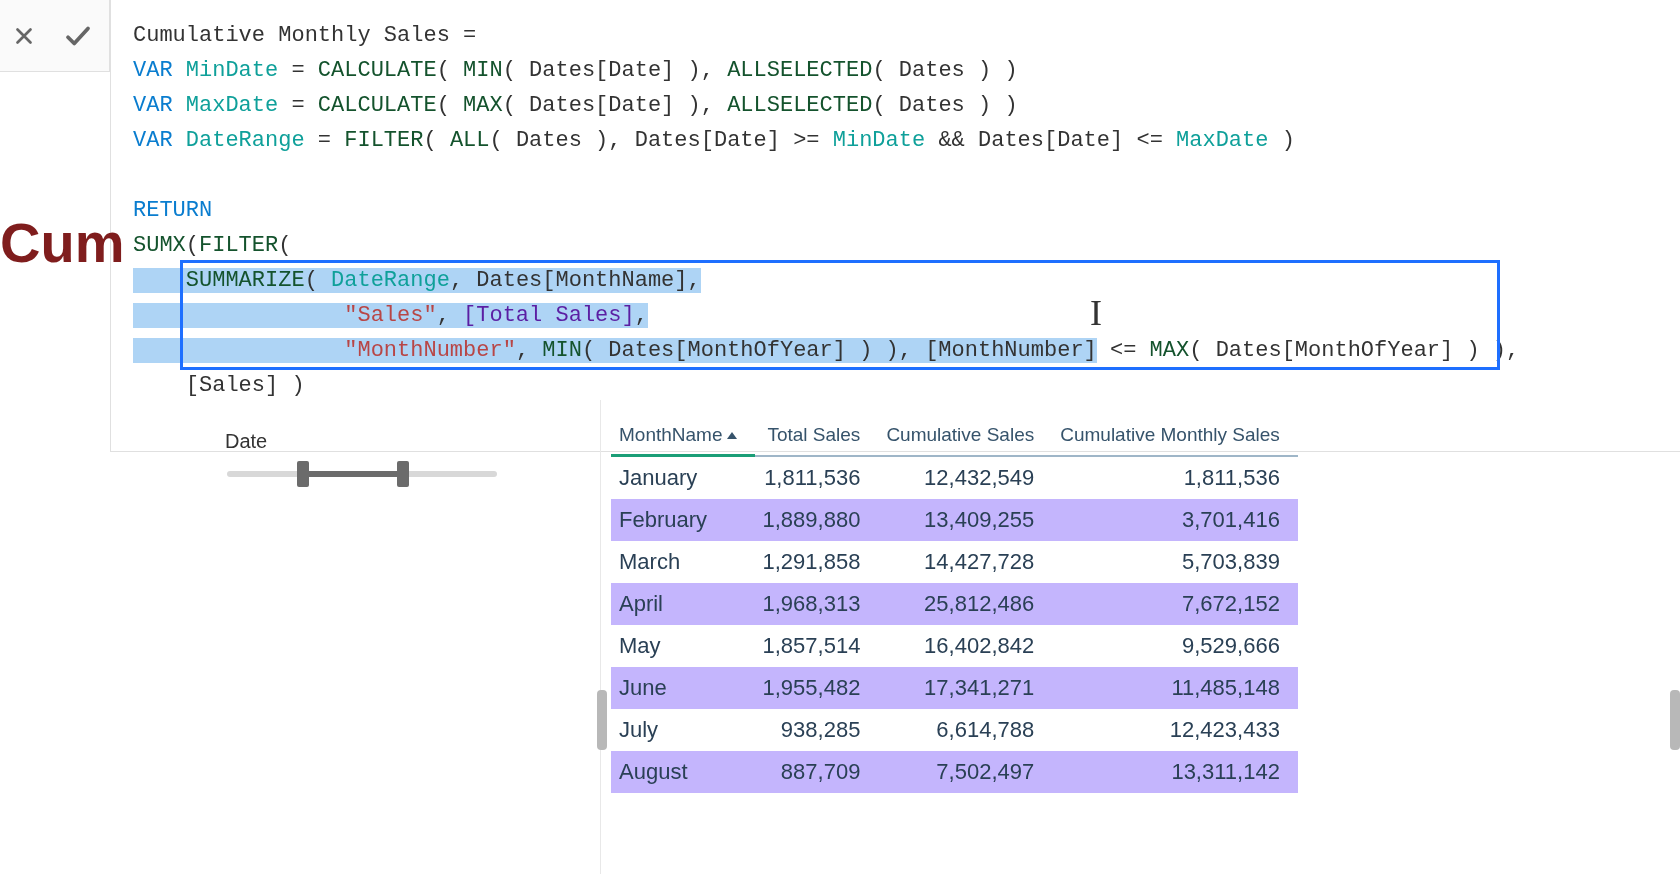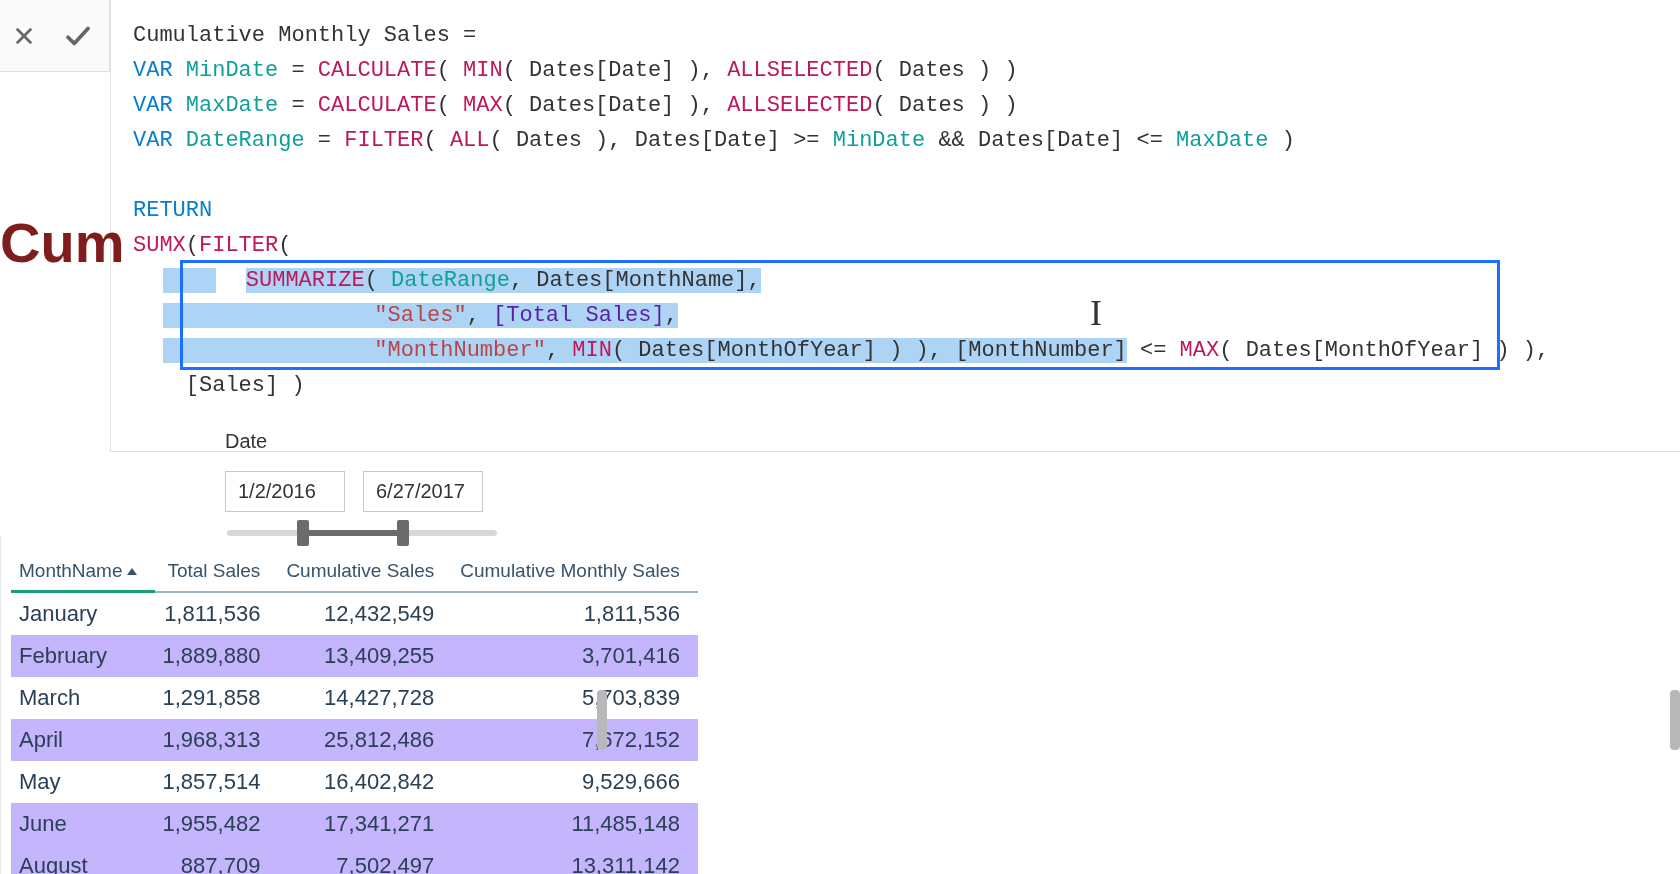--- a/index.html
+++ b/index.html
@@ -54,55 +54,53 @@
       position: absolute;
       left: 0;
       top: 210px;
       font-size: 56px;
       font-weight: 700;
       color: #7f1d1d;
       font-family: 'Segoe UI', sans-serif;
     }
     .kw-var   { color: #0a7dcf; }
     .kw-ident { color: #0fa09a; }
-    .kw-func  { color: #be185d; }
+    .kw-func  { color: #14532d; }
     .kw-str   { color: #b84646; }
     .kw-meas  { color: #5b1fa3; }
     .kw-ret   { color: #0a7dcf; }
     .sel-box {
       position: absolute;
       left: 180px;
       top: 260px;
       width: 1320px;
       height: 110px;
       border: 3px solid #1e6fff;
       background: rgba(0,0,0,0);
       pointer-events: none;
     }
     .hl {
       background: #aed4f5;
-      margin-left: 30px;
     }
     .cursor-sym {
       position: absolute;
       left: 1090px;
       top: 292px;
       font-family: serif;
       font-size: 36px;
       color: #333;
       pointer-events: none;
     }
     .lower {
       position: absolute;
       left: 0;
       top: 400px;
       right: 0;
       bottom: 0;
       display: flex;
-      flex-direction: column;
     }
     .slicer {
       width: 600px;
       padding: 30px 0 0 225px;
       color: #333;
     }
     .slicer-title { font-size: 20px; margin-bottom: 18px; color: #333; }
     .slicer-boxes { display: flex; gap: 18px; margin-bottom: 18px; }
     .slicer-box {
       border: 1px solid #c8c8c8;
@@ -218,24 +216,20 @@
 
 <div class="sel-box"></div>
 <div class="cursor-sym">I</div>
 
 <div class="heading-cut">Cum</div>
 
 <div class="lower">
 
   <div class="slicer">
     <div class="slicer-title">Date</div>
-    <div class="slicer-boxes">
-      <div class="slicer-box">1/2/2016</div>
-      <div class="slicer-box">6/27/2017</div>
-    </div>
     <div class="slicer-track">
       <div class="slicer-fill"></div>
       <div class="slicer-handle" style="left:70px"></div>
       <div class="slicer-handle" style="left:170px"></div>
     </div>
   </div>
 
   <div class="table-wrap">
     <table>
       <thead>
@@ -276,20 +270,26 @@
             <td class="num">1,857,514</td>
             <td class="num">16,402,842</td>
             <td class="num">9,529,666</td>
           </tr>
           <tr class="even">
             <td>June</td>
             <td class="num">1,955,482</td>
             <td class="num">17,341,271</td>
             <td class="num">11,485,148</td>
           </tr>
+          <tr>
+            <td>July</td>
+            <td class="num">938,285</td>
+            <td class="num">6,614,788</td>
+            <td class="num">12,423,433</td>
+          </tr>
           <tr class="even">
             <td>August</td>
             <td class="num">887,709</td>
             <td class="num">7,502,497</td>
             <td class="num">13,311,142</td>
           </tr>
         </tbody>
     </table>
   </div>
 

